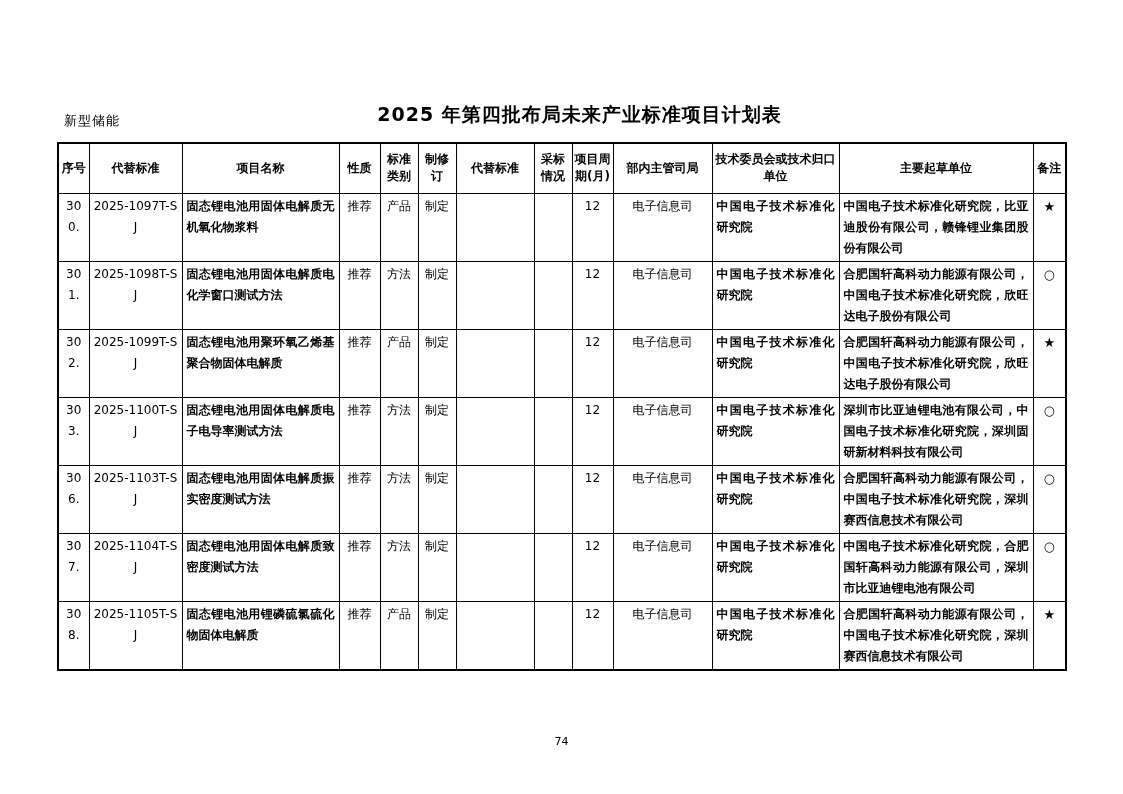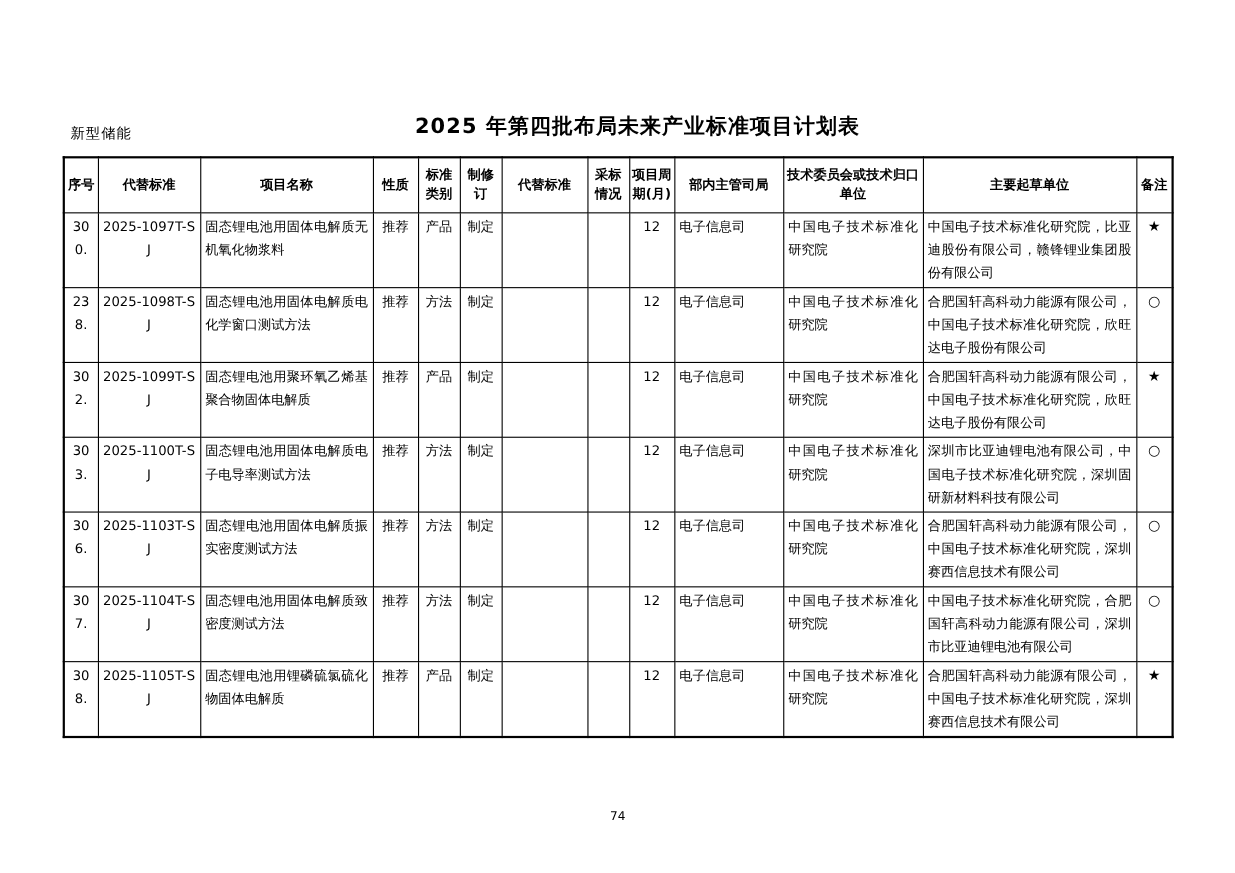--- a/index.html
+++ b/index.html
@@ -64,25 +64,26 @@
   }
   table.std-table td {
     vertical-align: top;
     line-height: 1.75;
     padding: 2px 4px;
     height: 59px;
     box-sizing: border-box;
     word-break: break-all;
   }
   .al-c { text-align: center; }
-  .al-l { text-align: left; }
+  .al-l { text-align: center; }
   .just {
     text-align: justify;
     text-align-last: left;
     text-justify: inter-character;
+    font-weight: bold;
   }
   .remark-cell { font-size: 13px; }
   .page-number {
     position: absolute;
     left: 0;
     top: 735px;
     width: 100%;
     text-align: center;
     font-size: 11px;
   }
@@ -141,21 +142,21 @@
           <td class="al-c"></td>
           <td class="al-c"></td>
           <td class="al-c">12</td>
           <td class="al-l">电子信息司</td>
           <td class="al-l just">中国电子技术标准化研究院</td>
           <td class="al-l just">中国电子技术标准化研究院，比亚迪股份有限公司，赣锋锂业集团股份有限公司</td>
           <td class="al-c remark-cell">★</td>
         </tr>
 
         <tr>
-          <td class="al-c">238.</td>
+          <td class="al-c">301.</td>
           <td class="al-c">2025-1098T-SJ</td>
           <td class="al-l just">固态锂电池用固体电解质电化学窗口测试方法</td>
           <td class="al-c">推荐</td>
           <td class="al-c">方法</td>
           <td class="al-c">制定</td>
           <td class="al-c"></td>
           <td class="al-c"></td>
           <td class="al-c">12</td>
           <td class="al-l">电子信息司</td>
           <td class="al-l just">中国电子技术标准化研究院</td>

